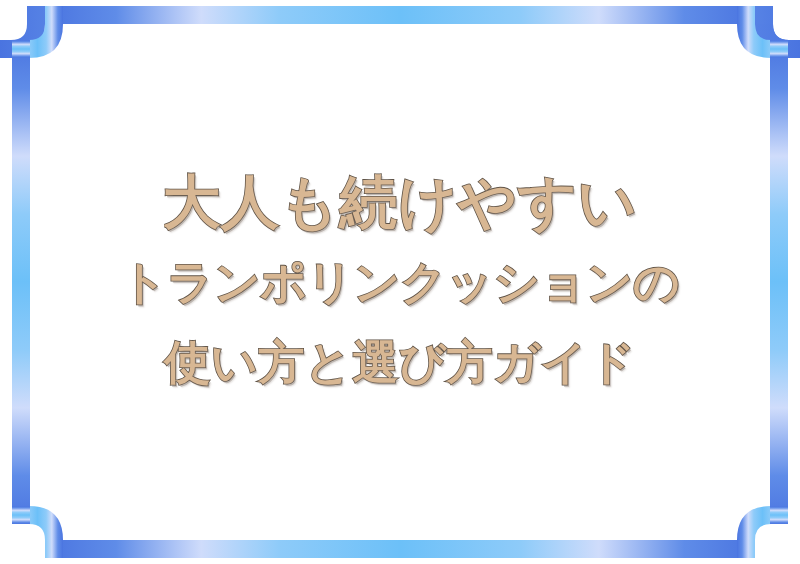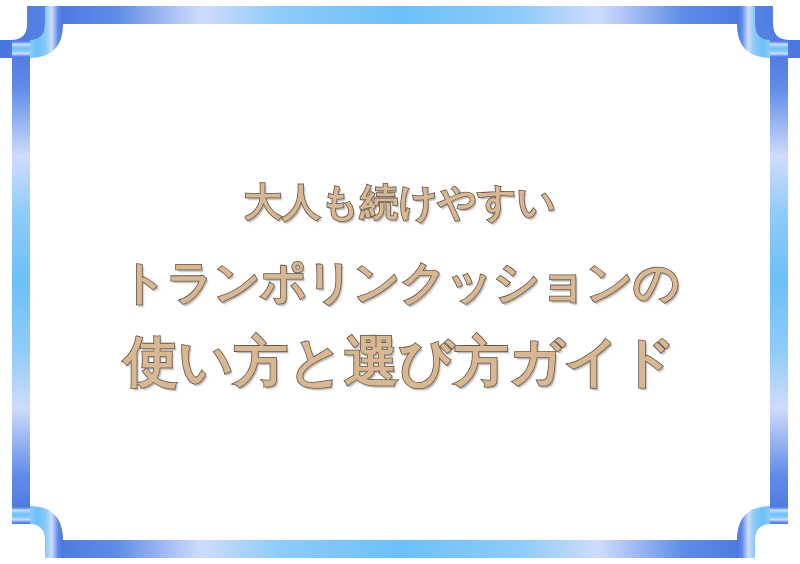--- a/index.html
+++ b/index.html
@@ -59,23 +59,23 @@
     line-height: 80px;
     letter-spacing: 0.5px;
     color: #d8b793;
     -webkit-text-stroke: 1.6px #5f5347;
     paint-order: stroke fill;
     text-shadow:
       1.5px 1.5px 0 rgba(120,108,96,0.38),
       2.5px 2.5px 1.5px rgba(120,108,96,0.18);
   }
 
-  .title-line.line-1 { font-size: 38px; }
+  .title-line.line-1 { font-size: 58px; }
   .title-line.line-2 { font-size: 46px; letter-spacing: -0.5px; }
-  .title-line.line-3 { font-size: 54px; }
+  .title-line.line-3 { font-size: 46px; }
 </style>
 </head>
 <body>
 
 <div id="card">
 
   <div id="frame-layer">
     <svg id="frame-svg" viewBox="0 0 800 564" xmlns="http://www.w3.org/2000/svg">
       <defs>
         <linearGradient id="gradH" x1="0" y1="0" x2="1" y2="0">

